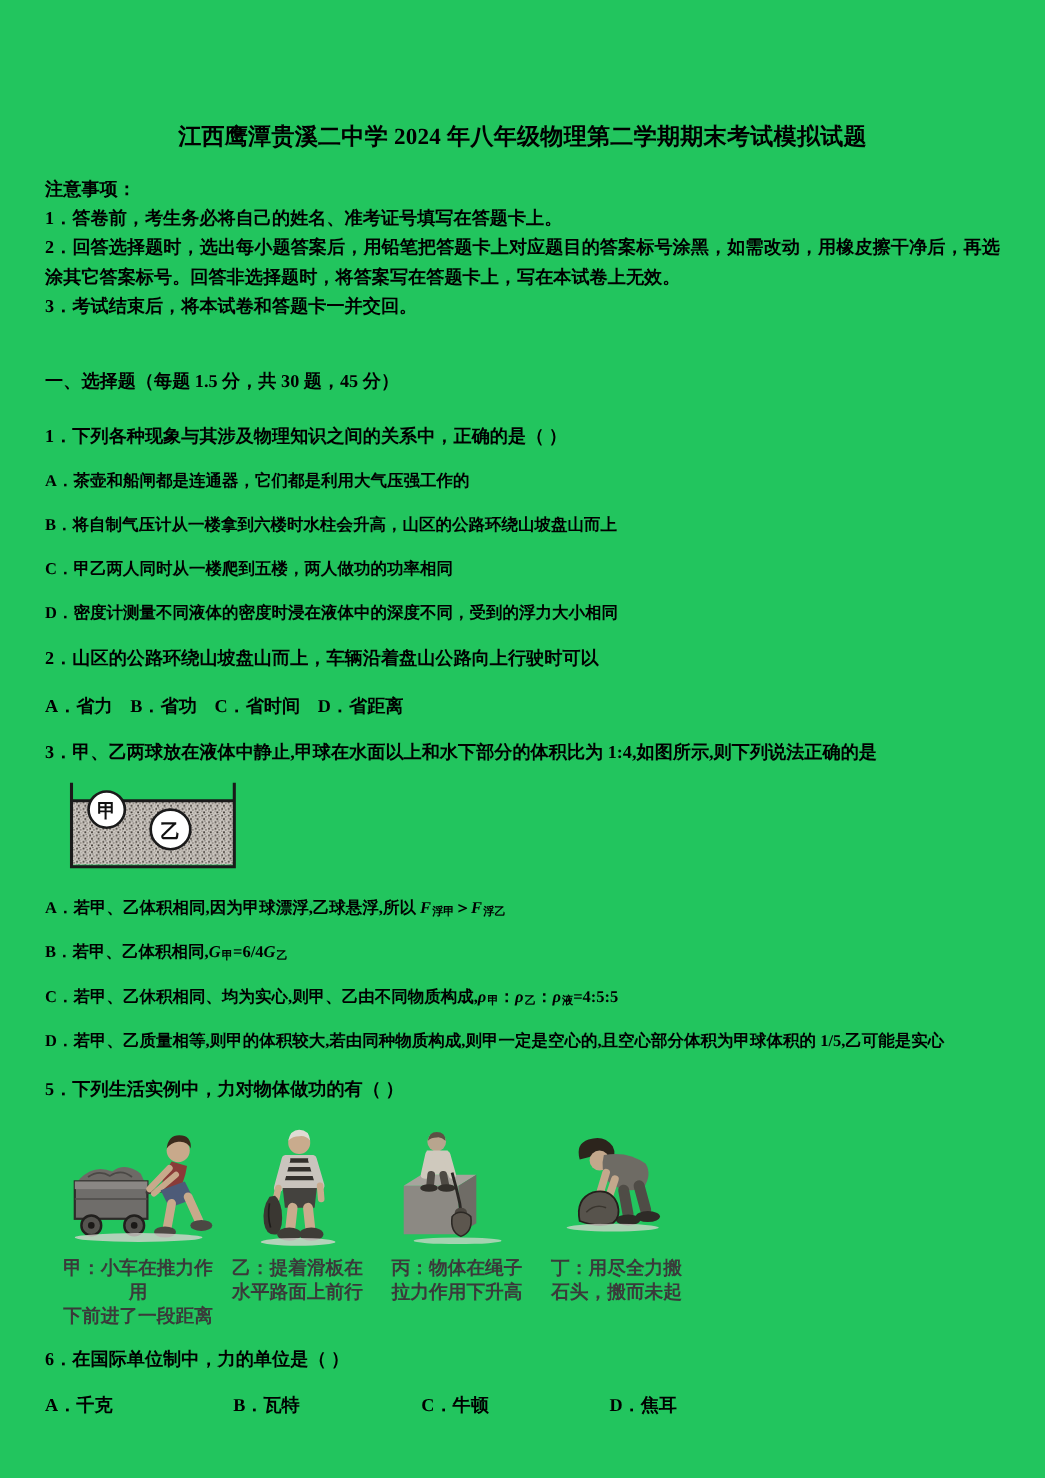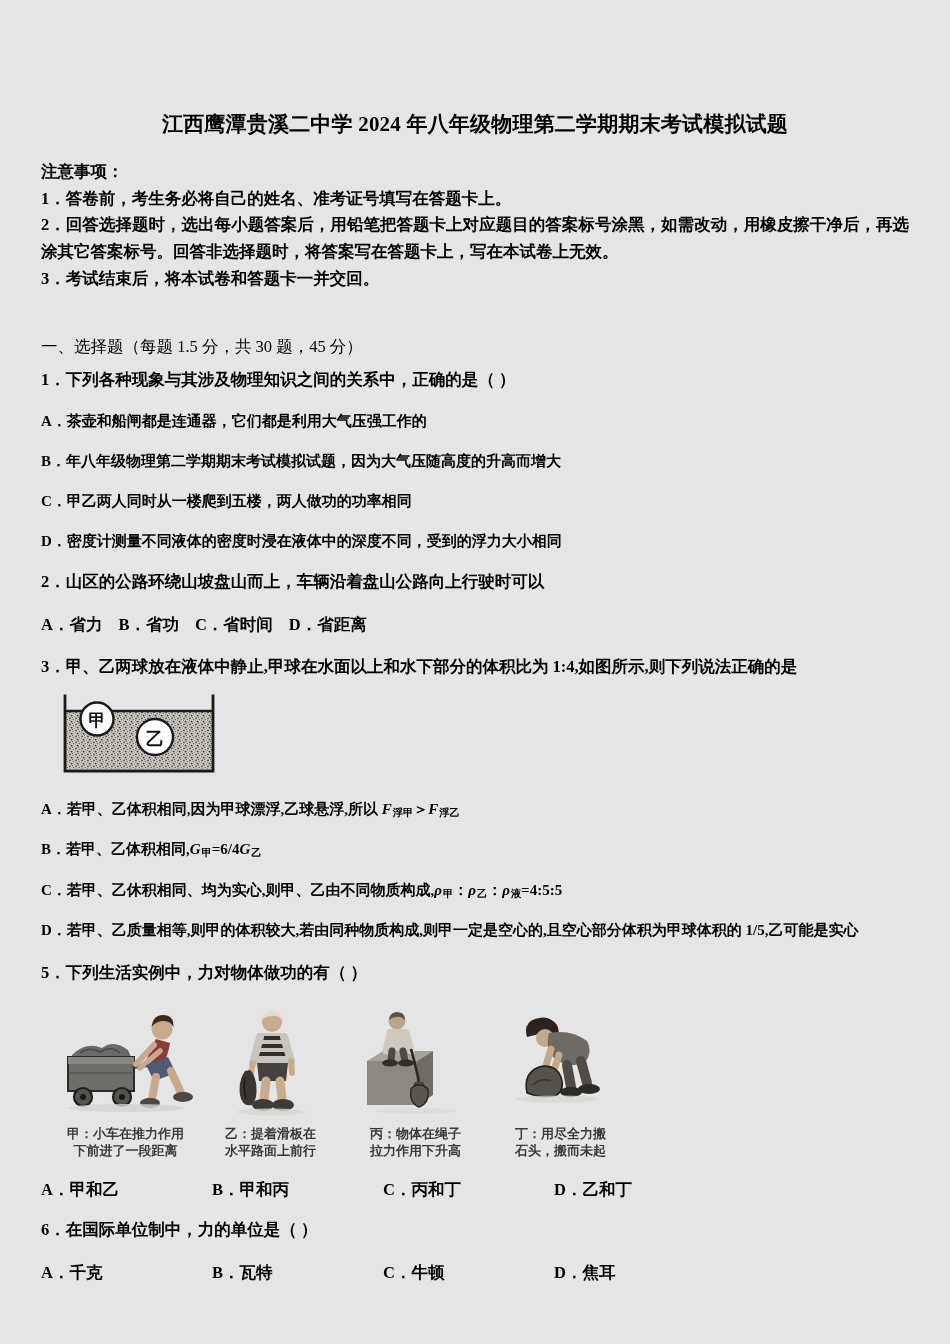--- a/index.html
+++ b/index.html
@@ -14,21 +14,21 @@
     position: relative;
     font-family: "Liberation Serif", "DejaVu Serif", serif;
     color: #000000;
     overflow: hidden;
   }
   .page {
     position: absolute;
     left: 0; top: 0;
     width: 950px;
     height: 1344px;
-    background: #e5e5e5;
+    background: #22c55e;
     padding: 0;
     box-sizing: border-box;
   }
   .inner {
     position: absolute;
     left: 41px;
     top: 0;
     width: 868px;
   }
 
@@ -55,32 +55,32 @@
   }
   .notice-line {
     font-weight: bold;
     font-size: 16.5px;
     line-height: 1.62;
     text-align: justify;
   }
 
   
   .section-head {
-    font-weight: normal;
+    font-weight: bold;
     font-size: 16.5px;
     margin-top: 41px;
     line-height: 1.6;
   }
 
   
   .q-stem {
     font-weight: bold;
     font-size: 16.5px;
     line-height: 1.6;
-    margin-top: 7px;
+    margin-top: 24px;
     text-align: justify;
   }
   .opt {
     font-weight: bold;
     font-size: 15px;
     line-height: 1.6;
     margin-top: 16px;
     text-align: justify;
   }
   .opt-inline {
@@ -134,21 +134,21 @@
     align-items: flex-end;
     height: 118px;
   }
   .cap-row {
     display: flex;
     margin-top: 6px;
   }
   .cap-cell {
     width: 145px;
     text-align: center;
-    font-size: 13px;
+    font-size: 17px;
     line-height: 1.32;
     font-weight: bold;
     color: #3a3a3a;
     font-family: "Liberation Serif", "DejaVu Serif", serif;
   }
   .cap-cell .cap-l { display: block; }
 </style>
 </head>
 <body>
 
@@ -161,21 +161,21 @@
       <div class="notice-head">注意事项：</div>
       <div class="notice-line">1．答卷前，考生务必将自己的姓名、准考证号填写在答题卡上。</div>
       <div class="notice-line">2．回答选择题时，选出每小题答案后，用铅笔把答题卡上对应题目的答案标号涂黑，如需改动，用橡皮擦干净后，再选涂其它答案标号。回答非选择题时，将答案写在答题卡上，写在本试卷上无效。</div>
       <div class="notice-line">3．考试结束后，将本试卷和答题卡一并交回。</div>
     </div>
 
     <div class="section-head">一、选择题（每题 1.5 分，共 30 题，45 分）</div>
 
     <div class="q-stem">1．下列各种现象与其涉及物理知识之间的关系中，正确的是（      ）</div>
     <div class="opt">A．茶壶和船闸都是连通器，它们都是利用大气压强工作的</div>
-    <div class="opt">B．年八年级物理第二学期期末考试模拟试题，因为大气压随高度的升高而增大</div>
+    <div class="opt">B．将自制气压计从一楼拿到六楼时水柱会升高，山区的公路环绕山坡盘山而上</div>
     <div class="opt">C．甲乙两人同时从一楼爬到五楼，两人做功的功率相同</div>
     <div class="opt">D．密度计测量不同液体的密度时浸在液体中的深度不同，受到的浮力大小相同</div>
 
     <div class="q-stem" style="margin-top:16px">2．山区的公路环绕山坡盘山而上，车辆沿着盘山公路向上行驶时可以</div>
     <div class="opt-inline">
       <span class="seg">A．省力</span><span class="seg">B．省功</span><span class="seg">C．省时间</span><span class="seg">D．省距离</span>
     </div>
 
     <div class="q-stem" style="margin-top:16px">3．甲、乙两球放在液体中静止,甲球在水面以上和水下部分的体积比为 1:4,如图所示,则下列说法正确的是</div>
 
@@ -357,26 +357,20 @@
           <span class="cap-l">丙：物体在绳子</span>
           <span class="cap-l">拉力作用下升高</span>
         </div>
         <div class="cap-cell">
           <span class="cap-l">丁：用尽全力搬</span>
           <span class="cap-l">石头，搬而未起</span>
         </div>
       </div>
     </div>
 
-    <div class="opt-row" style="margin-top:18px">
-      <div>A．甲和乙</div>
-      <div>B．甲和丙</div>
-      <div>C．丙和丁</div>
-      <div>D．乙和丁</div>
-    </div>
 
     <div class="q-stem" style="margin-top:14px">6．在国际单位制中，力的单位是（ ）</div>
     <div class="opt-row">
       <div>A．千克</div>
       <div>B．瓦特</div>
       <div>C．牛顿</div>
       <div>D．焦耳</div>
     </div>
 
   </div>

